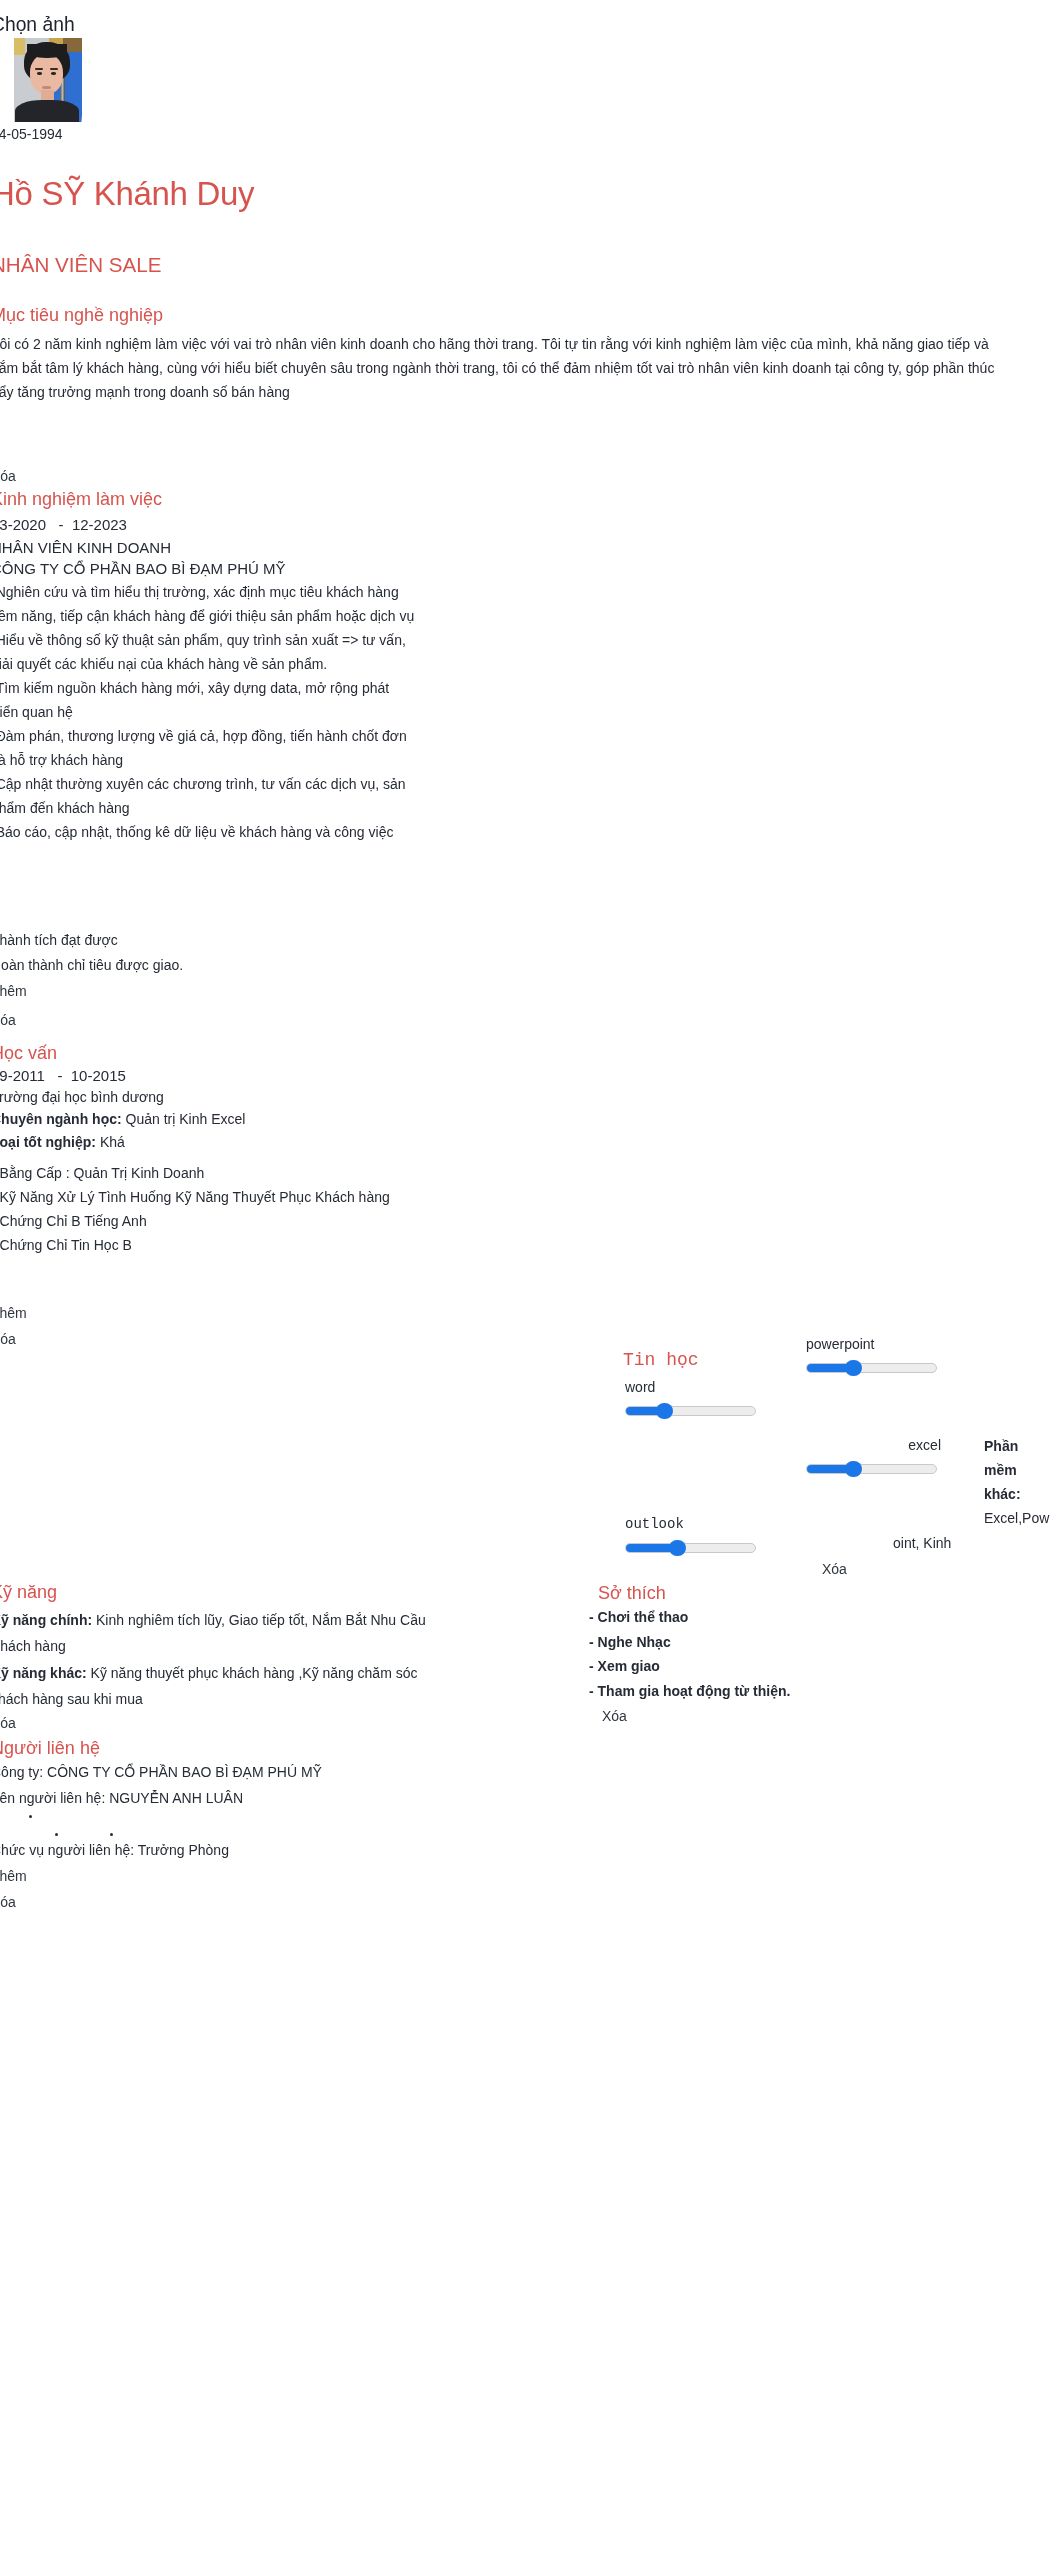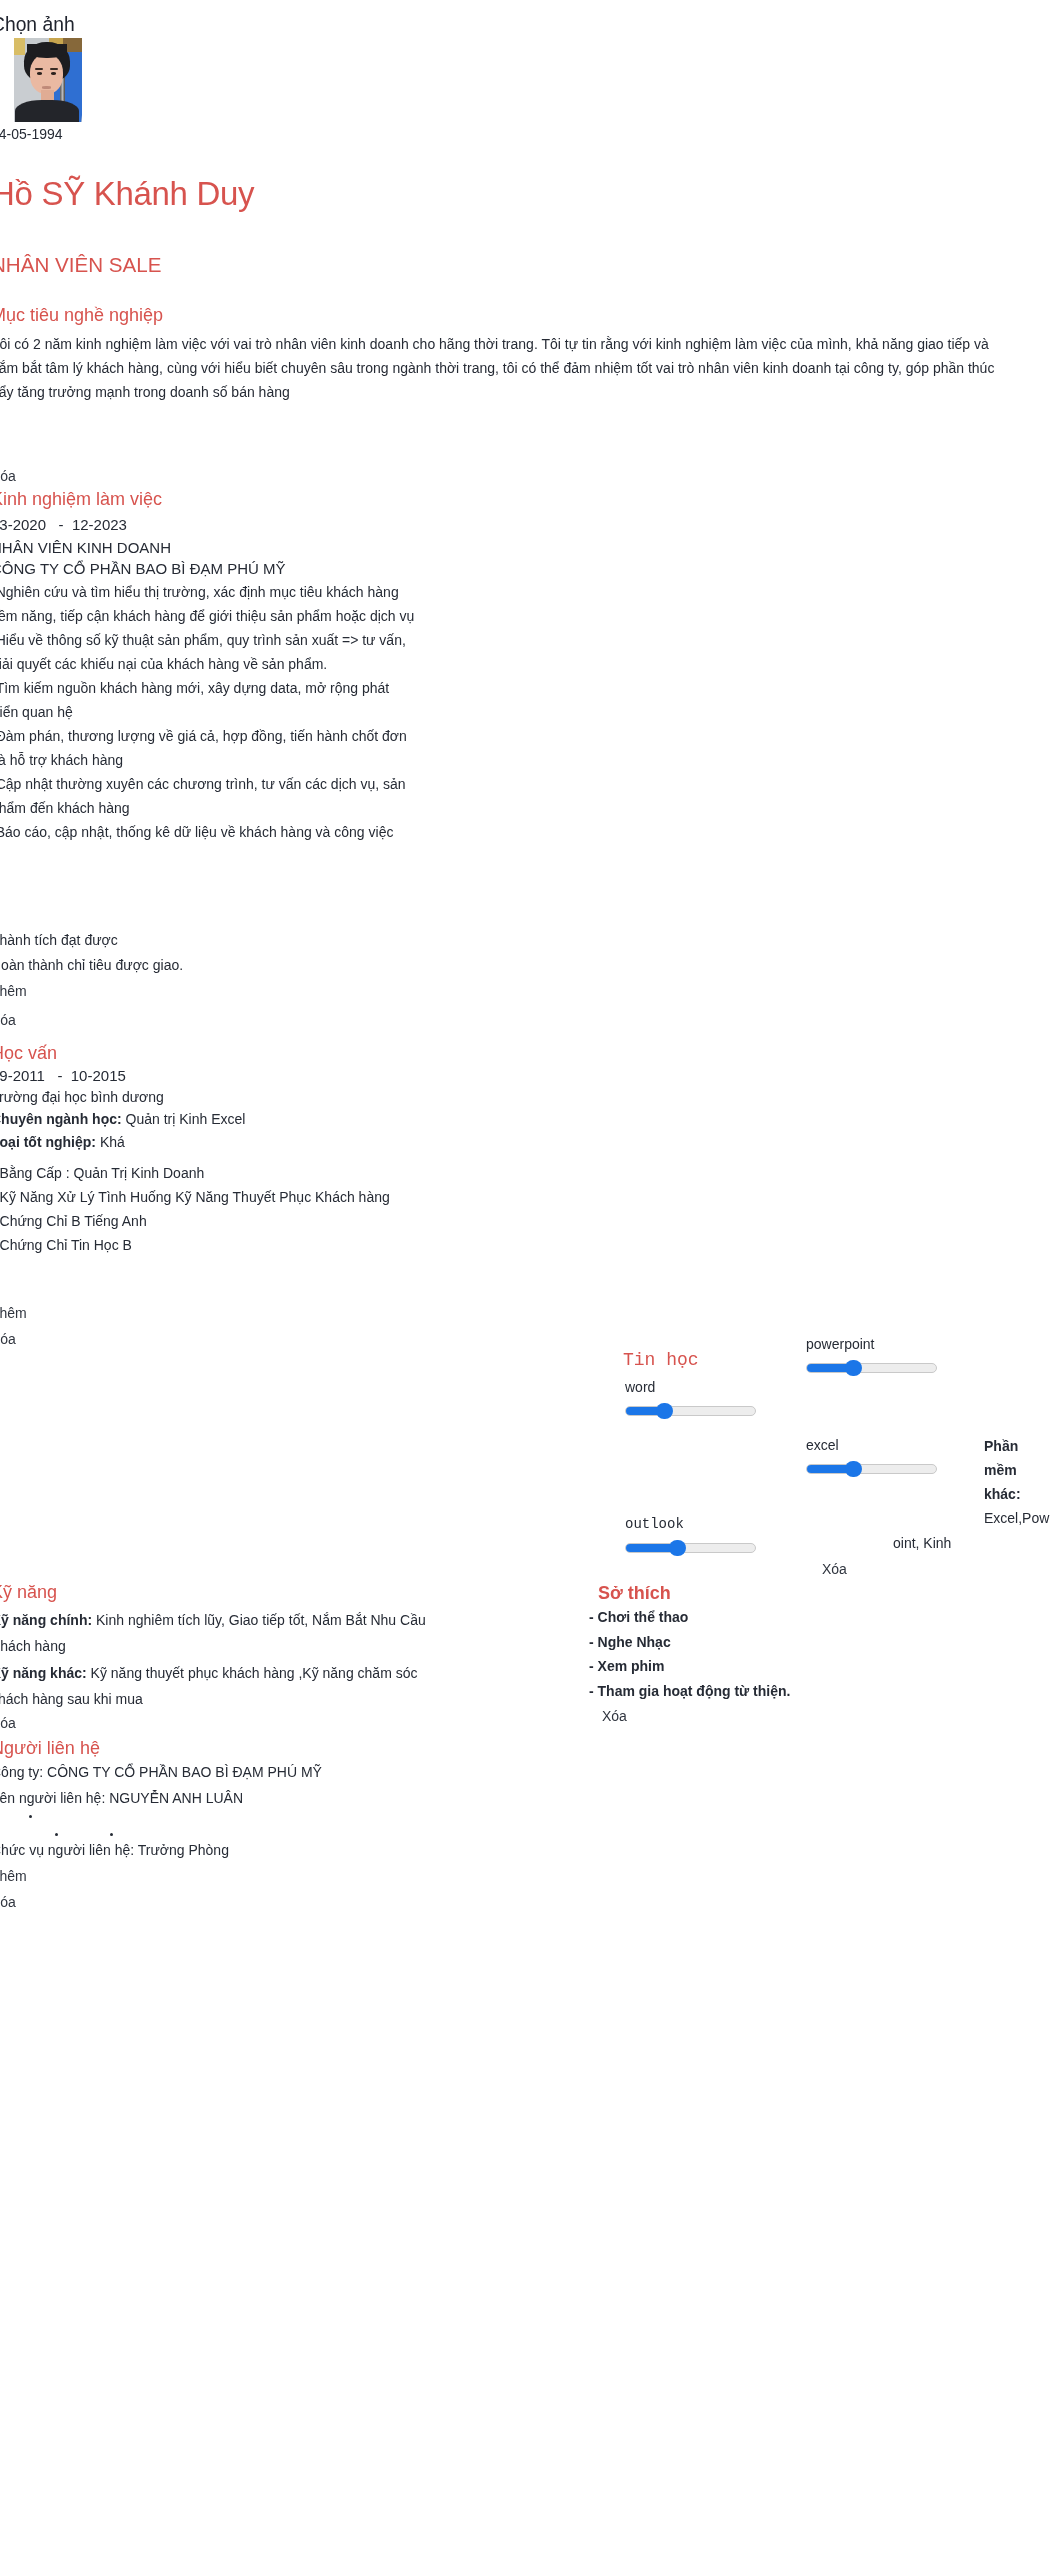--- a/index.html
+++ b/index.html
@@ -133,21 +133,21 @@
     </div>
 
     <div class="slider" style="left:815px;top:1336px;">
       <div class="s-label">powerpoint</div>
       <div class="s-track">
         <div class="s-fill" style="width: 36%;"></div>
         <div class="s-thumb" style="left: calc(36% - 8.4px);"></div>
       </div>
     </div>
 
-    <div class="slider" style="left:815px;top:1437px;">
+    <div class="slider" style="left:815px;top:1437px;text-align:right;">
       <div class="s-label">excel</div>
       <div class="s-track">
         <div class="s-fill" style="width: 36%;"></div>
         <div class="s-thumb" style="left: calc(36% - 8.4px);"></div>
       </div>
     </div>
 
     <div class="slider" style="left:634px;top:1516px;font-family:Liberation Mono, monospace;">
       <div class="s-label">outlook</div>
       <div class="s-track">
@@ -167,25 +167,25 @@
     <div class="abs body-t" style="left:0;top:1607px;width:464px;line-height:26px;">
       <b class="lbl">Kỹ năng chính:</b>
       <span>Kinh nghiêm tích lũy, Giao tiếp tốt, Nắm Bắt Nhu Cầu Khách hàng</span>
     </div>
     <div class="abs body-t" style="left:0;top:1660px;width:464px;line-height:26px;">
       <b class="lbl">Kỹ năng khác:</b>
       <span>Kỹ năng thuyết phục khách hàng ,Kỹ năng chăm sóc khách hàng sau khi mua</span>
     </div>
     <button class="abs btn-link" style="left:0;top:1715px;">Xóa</button>
 
-    <div class="abs red-h" style="left:607px;top:1583px;font-weight:bold;">Sở thích</div>
+    <div class="abs red-h" style="left:607px;top:1583px;">Sở thích</div>
     <div class="abs body-t" style="left:598px;top:1605px;line-height:24.5px;font-weight:bold;">
         <div class="line">- Chơi thể thao</div>
         <div class="line">- Nghe Nhạc</div>
-        <div class="line">- Xem phim</div>
+        <div class="line">- Xem giao</div>
         <div class="line">- Tham gia hoạt động từ thiện.</div>
       </div>
     <button class="abs btn-link" style="left:611px;top:1708px;">Xóa</button>
 
     <div class="abs red-h" style="left:0;top:1738px;">Người liên hệ</div>
     <div class="abs body-t" style="left:0;top:1763px;">
       <span>Công ty:</span>
       <span>CÔNG TY CỔ PHẦN BAO BÌ ĐẠM PHÚ MỸ</span>
     </div>
     <div class="abs body-t" style="left:0;top:1789px;">

